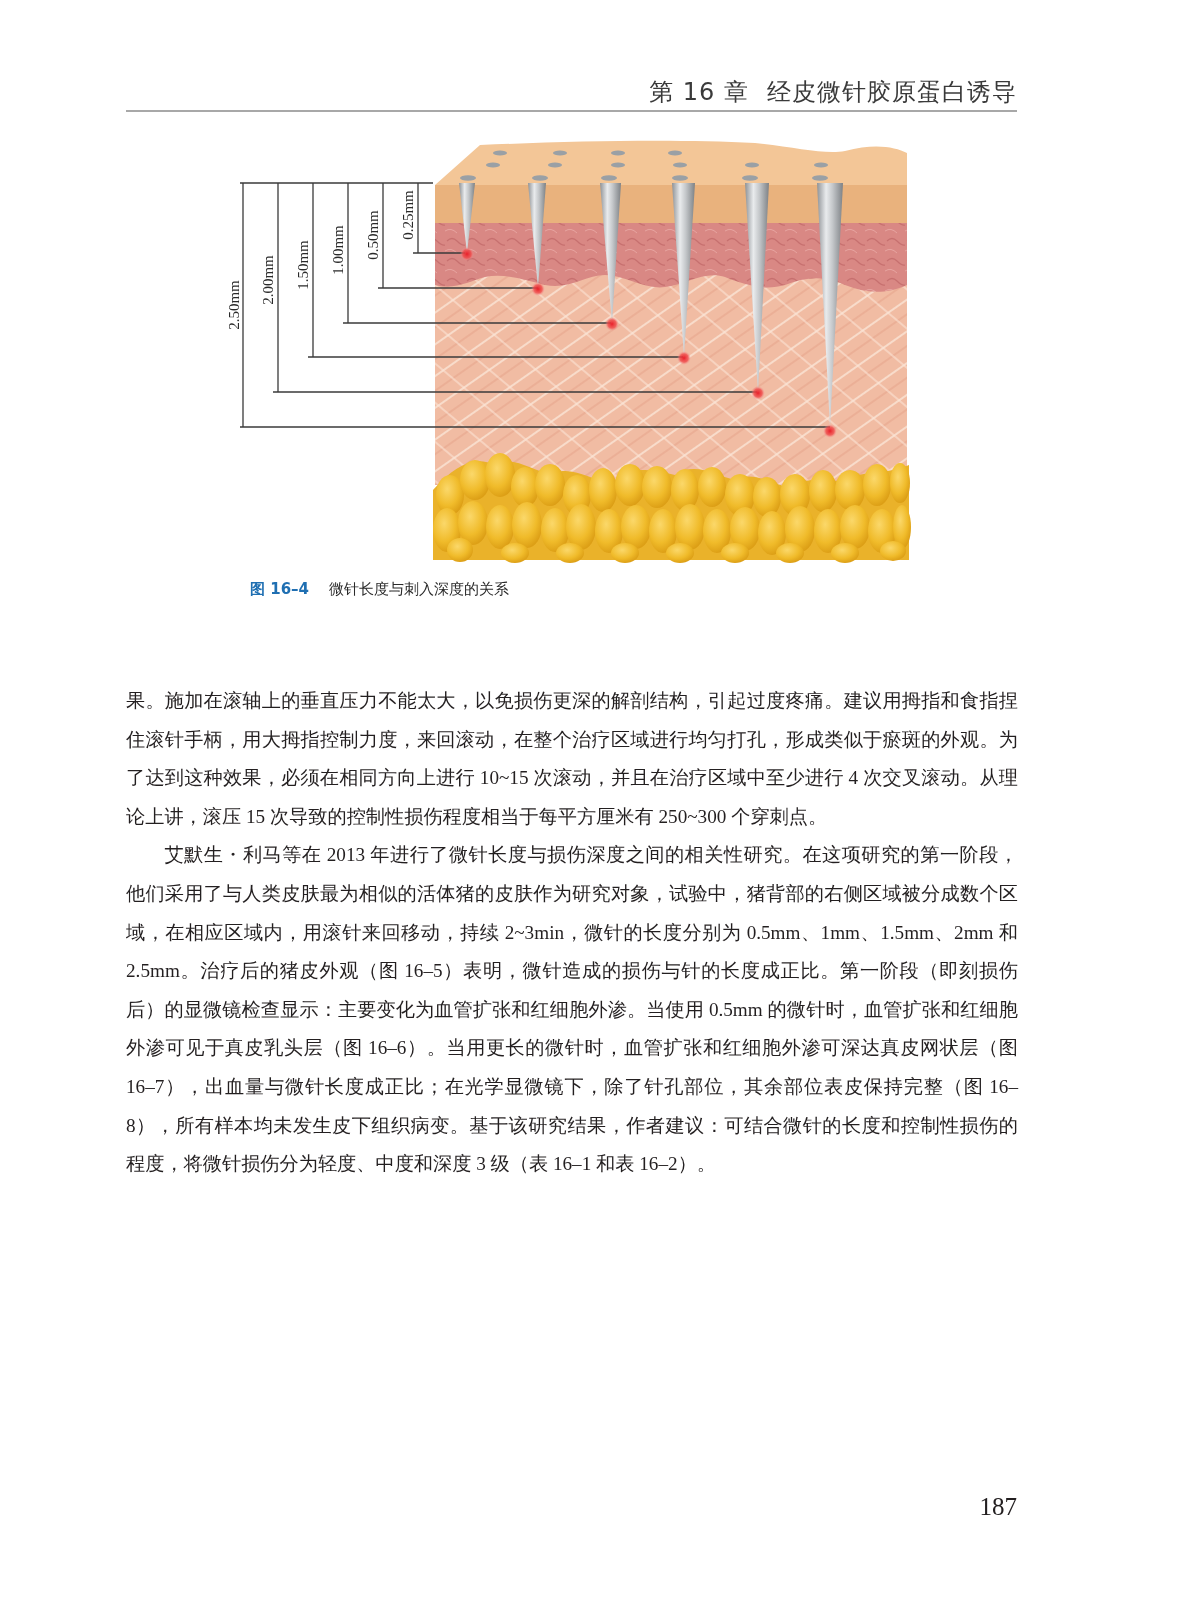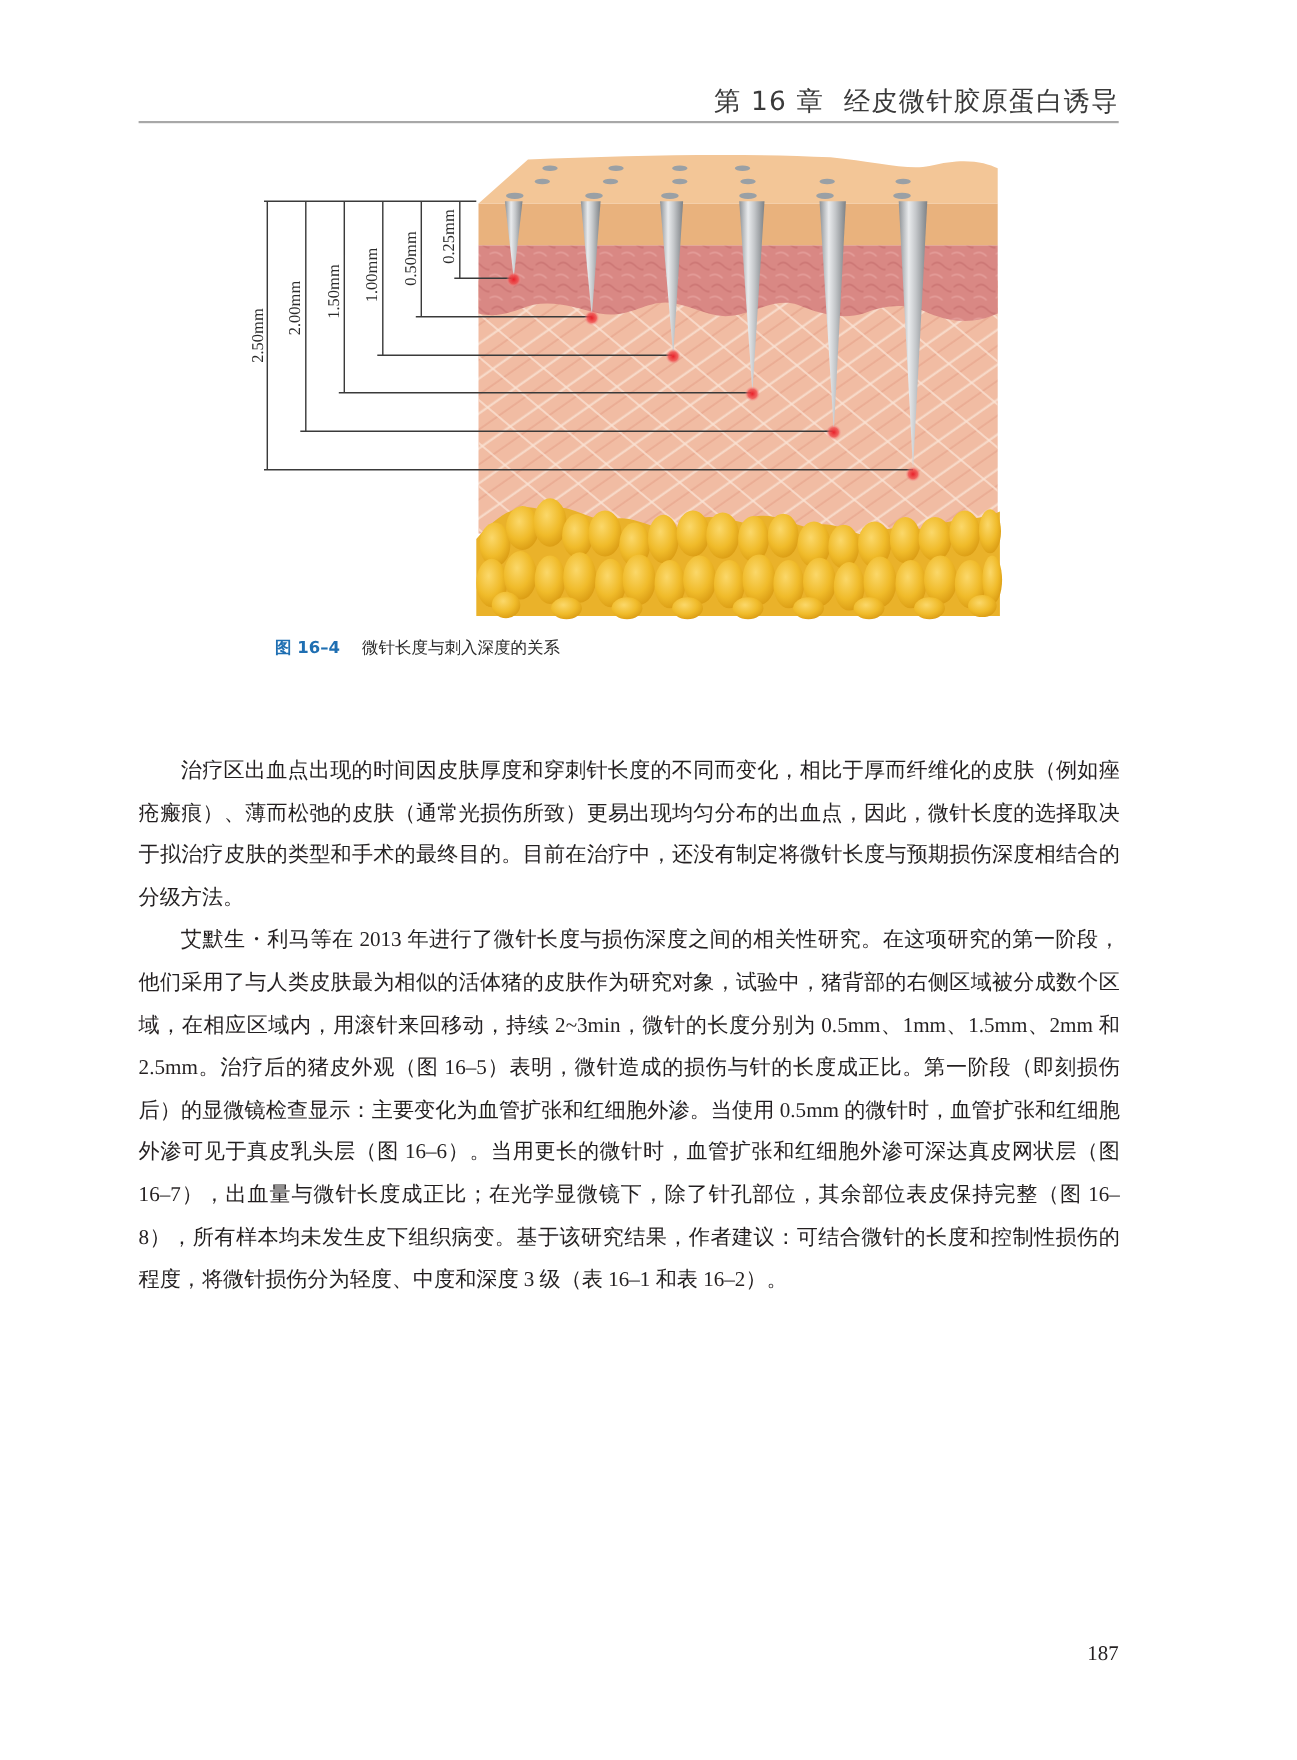--- a/index.html
+++ b/index.html
@@ -16,21 +16,21 @@
     .caption { position: absolute; left: 230px; top: 580px; font-family: "DejaVu Sans", sans-serif;
       font-size: 15px; white-space: nowrap; padding-left: 20px; }
     .caption .num { color: #1f6fb2; font-weight: bold; margin-right: 20px; }
     .caption .txt { color: #2a2a2a; }
     .body-text { position: absolute; left: 126px; width: 892px; top: 682px;
       font-family: "Liberation Serif", "DejaVu Serif", serif; font-size: 19.2px; line-height: 38.6px;
       text-align: justify; color: #231f20; }
     .body-text p { margin: 0; }
     .body-text p.indent { text-indent: 2em; }
     .page-number { position: absolute; right: 162px; top: 1493px; font-family: "Liberation Serif", serif;
-      font-size: 19px; color: #231f20; }
+      font-size: 25px; color: #231f20; }
   </style>
 </head>
 <body>
 
 <div class="running-head">
   <div class="title">
     <span class="chap">第 16 章</span><span>经皮微针胶原蛋白诱导</span>
   </div>
 </div>
 
@@ -191,17 +191,17 @@
       <circle cx="605" cy="296" r="7" fill="url(#bloodGrad)"></circle>
     </g>
   </svg>
 </div>
 
 <div class="caption">
   <span class="num">图 16–4</span><span class="txt">微针长度与刺入深度的关系</span>
 </div>
 
 <div class="body-text">
-  <p class="indent">治疗区出血点出现的时间因皮肤厚度和穿刺针长度的不同而变化，相比于厚而纤维化的皮肤（例如痤疮瘢痕）、薄而松弛的皮肤（通常光损伤所致）更易出现均匀分布的出血点，因此，微针长度的选择取决于拟治疗皮肤的类型和手术的最终目的。目前在治疗中，还没有制定将微针长度与预期损伤深度相结合的分级方法。</p>
+  <p>果。施加在滚轴上的垂直压力不能太大，以免损伤更深的解剖结构，引起过度疼痛。建议用拇指和食指捏住滚针手柄，用大拇指控制力度，来回滚动，在整个治疗区域进行均匀打孔，形成类似于瘀斑的外观。为了达到这种效果，必须在相同方向上进行 10~15 次滚动，并且在治疗区域中至少进行 4 次交叉滚动。从理论上讲，滚压 15 次导致的控制性损伤程度相当于每平方厘米有 250~300 个穿刺点。</p>
   <p class="indent">艾默生・利马等在 2013 年进行了微针长度与损伤深度之间的相关性研究。在这项研究的第一阶段，他们采用了与人类皮肤最为相似的活体猪的皮肤作为研究对象，试验中，猪背部的右侧区域被分成数个区域，在相应区域内，用滚针来回移动，持续 2~3min，微针的长度分别为 0.5mm、1mm、1.5mm、2mm 和 2.5mm。治疗后的猪皮外观（图 16–5）表明，微针造成的损伤与针的长度成正比。第一阶段（即刻损伤后）的显微镜检查显示：主要变化为血管扩张和红细胞外渗。当使用 0.5mm 的微针时，血管扩张和红细胞外渗可见于真皮乳头层（图 16–6）。当用更长的微针时，血管扩张和红细胞外渗可深达真皮网状层（图 16–7），出血量与微针长度成正比；在光学显微镜下，除了针孔部位，其余部位表皮保持完整（图 16–8），所有样本均未发生皮下组织病变。基于该研究结果，作者建议：可结合微针的长度和控制性损伤的程度，将微针损伤分为轻度、中度和深度 3 级（表 16–1 和表 16–2）。</p>
 </div>
 
 <div class="page-number">187</div>
 
 </body></html>

